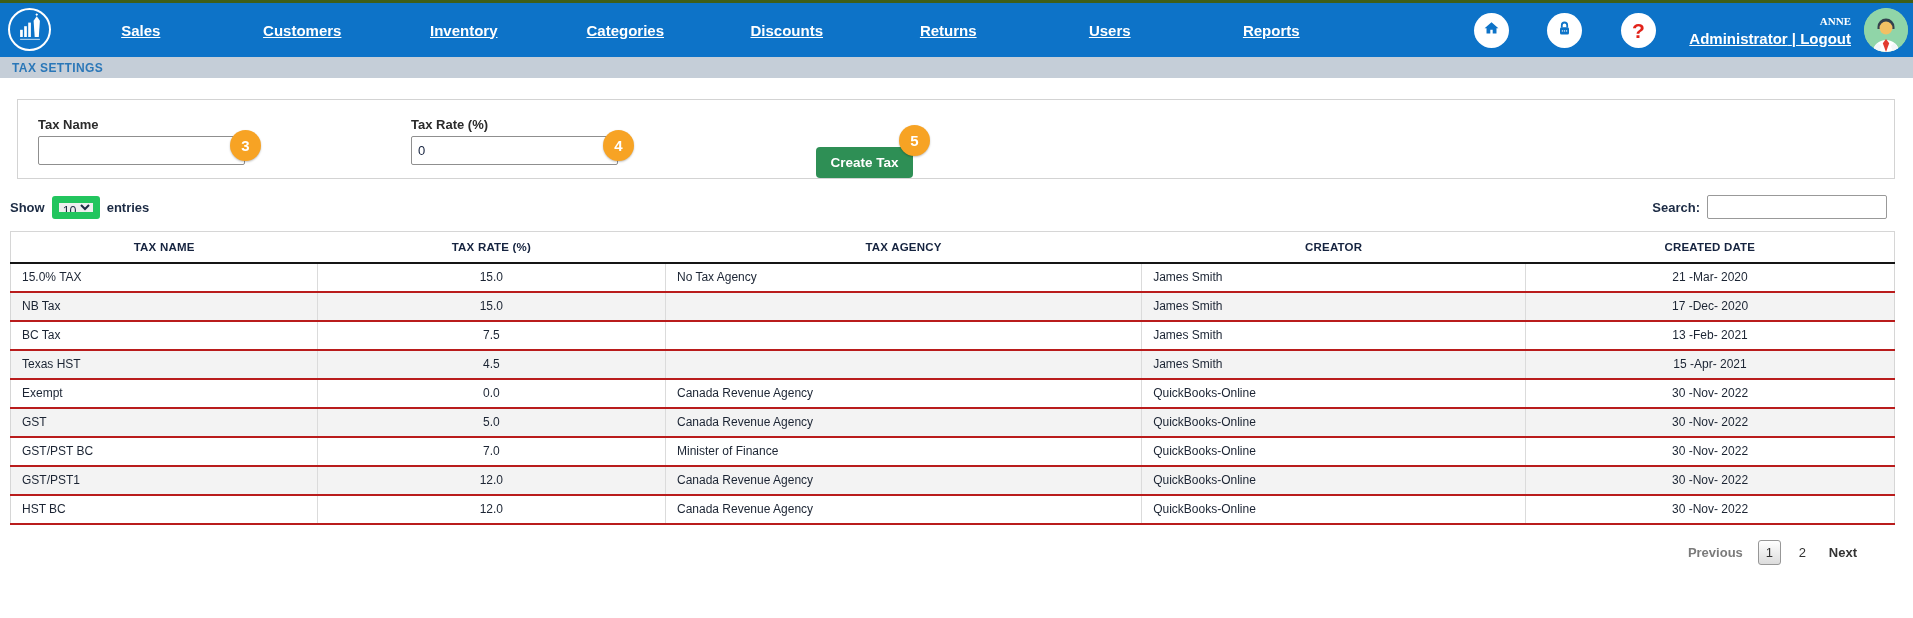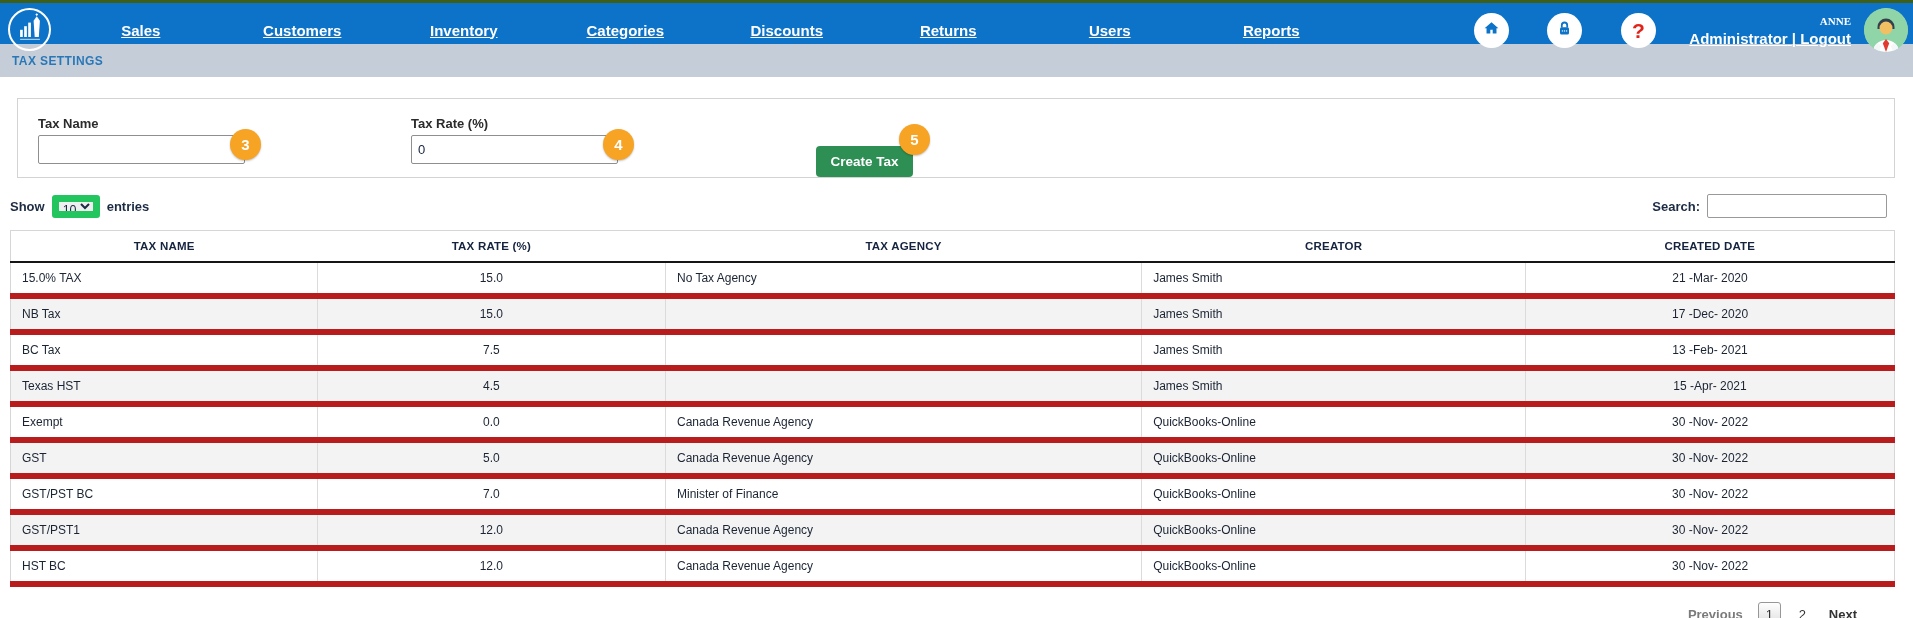--- a/index.html
+++ b/index.html
@@ -1,21 +1,21 @@
 <!DOCTYPE html>
 <html><head>
 <meta charset="utf-8">
 <style>
   * { margin:0; padding:0; box-sizing:border-box; }
   html,body { width:1913px; height:618px; background:#fff; overflow:hidden;
               font-family:"Liberation Sans", sans-serif; }
 
   
   .top-strip { height:3px; background:#3f5e18; }
-  .navbar { position:relative; height:41px; background:#0d73c8;padding-left:16px; }
+  .navbar { position:relative; height:54px; background:#0d73c8;padding-left:16px; }
 
   .logo { position:absolute; left:8px; top:5px; width:43px; height:43px;
           border:2px solid #fff; border-radius:50%;
           display:flex; align-items:center; justify-content:center; }
 
   .nav-menu { position:absolute; left:60px; top:0; width:1292px; height:54px; display:flex; }
   .nav-item { flex:1; display:flex; align-items:center; justify-content:center;
               color:#fff; font-weight:bold; font-size:15px;
               text-decoration:underline; cursor:pointer; white-space:nowrap; }
 
@@ -27,21 +27,21 @@
 
   .user-info { position:absolute; right:62px; top:11px; text-align:right;
                color:#fff; line-height:1.35; }
   .user-name { font-size:11px; font-weight:bold;font-family:Liberation Serif, serif; }
   .user-role-line { font-size:15px; font-weight:bold;text-decoration:underline; }
   .logout { text-decoration:underline; cursor:pointer; }
 
   .avatar { position:absolute; left:1864px; top:5px; width:44px; height:44px;
             border-radius:50%; background:#90d5a8; overflow:hidden; }
 
-  .breadcrumb-bar { height:33px; background:#c5ced8; display:flex; align-items:center;
+  .breadcrumb-bar { height:21px; background:#c5ced8; display:flex; align-items:center;
                     padding-left:12px; color:#2a77b8; font-weight:bold; font-size:12px;
                     letter-spacing:.4px; }
 
   
   .form-panel { position:relative; margin:21px 18px 0 17px; height:80px;
                 border:1px solid #d3d3d3; background:#fff; }
   .field-group { position:absolute; width:207px; }
   #fg-name { left:20px; top:17px; }
   #fg-rate { left:393px; top:17px; }
   .field-label { font-size:13px; font-weight:bold; color:#2b2b2b; margin-bottom:4px; }
@@ -71,21 +71,21 @@
                   font-family:"Liberation Sans", sans-serif; }
 
   
   table { margin:12px 18px 0 10px; width:1885px; border-collapse:collapse;
           border:1px solid #d6d6d6; border-bottom:2px solid #151515; table-layout:fixed; }
   col.c1{width:16.3%} col.c2{width:18.5%} col.c3{width:25.3%} col.c4{width:20.4%} col.c5{width:19.6%}
   thead th { height:31px; font-size:11.5px; font-weight:bold; color:#15233f;
              text-align:center; border-bottom:2px solid #151515; background:#fff;
              letter-spacing:.2px; cursor:pointer; }
   tbody td { height:29px; font-size:12px; color:#1b2433; border-right:1px solid #dbdbdb;
-             border-bottom:6px solid #b91c1c; padding:8px 11px; }
+             border-bottom:2px solid #b91c1c; padding:0 11px; }
   tbody td:last-child { border-right:none; }
   tbody tr:nth-child(even) { background:#f3f3f3; }
   td:nth-child(1), td:nth-child(3), td:nth-child(4) { text-align:left; }
   td:nth-child(2), td:nth-child(5) { text-align:center; }
 
   
   .pagination { margin:15px 56px 0 0; display:flex; justify-content:flex-end;
                 align-items:center; gap:15px; font-size:13px; }
   .pg-prev { color:#7b7b7b; font-weight:bold; cursor:default; }
   .pg-page { min-width:23px; height:25px; display:flex; align-items:center;

